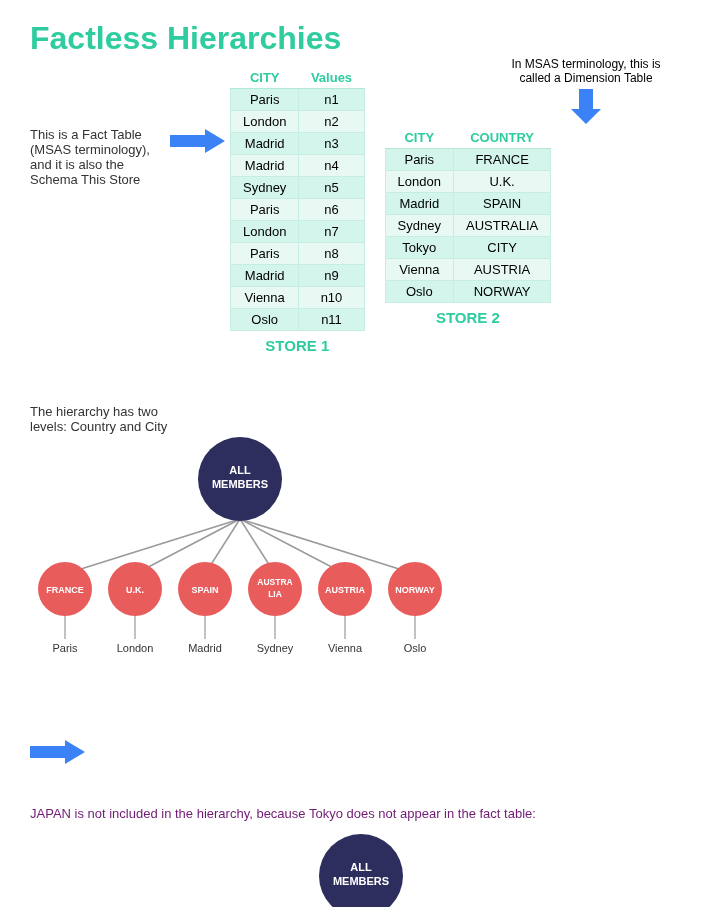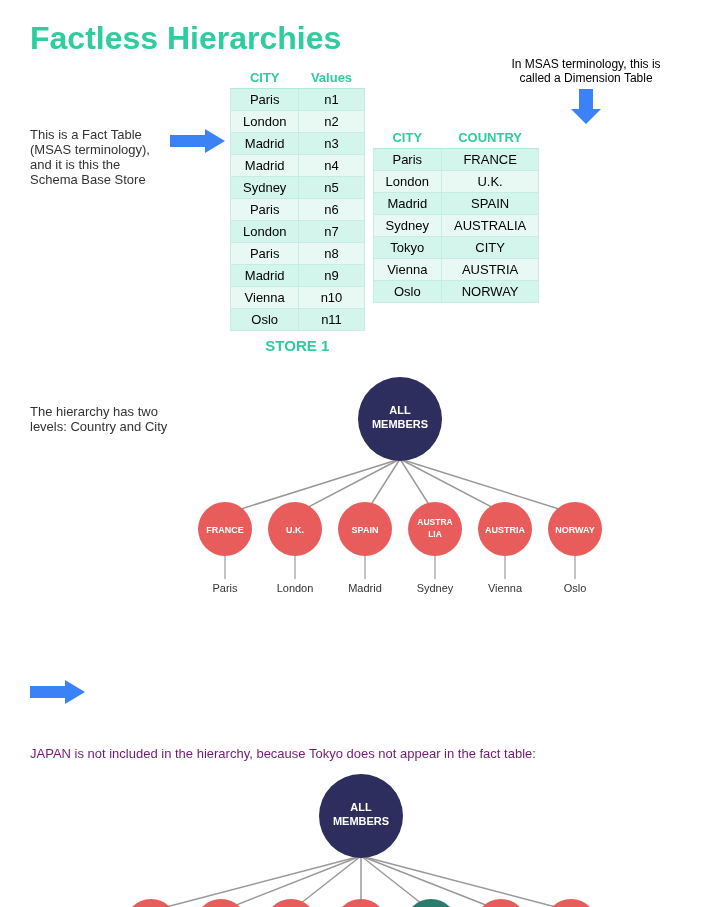--- a/index.html
+++ b/index.html
@@ -85,20 +85,21 @@
       font-size: 15px;
       margin-top: 6px;
     }
 
     
     .hierarchy-section {
       display: flex;
       margin-top: 20px;
       align-items: flex-start;
       position: relative;
+      flex-direction: column;
     }
 
     .hierarchy-label {
       font-size: 13px;
       color: #333;
       width: 160px;
       flex-shrink: 0;
       padding-top: 30px;
     }
 
@@ -109,41 +110,41 @@
   </style>
 </head>
 <body>
 
 <div class="page">
 
   <h1>Factless Hierarchies</h1>
 
   <div class="top-section">
 
-    <div class="fact-table-label">This is a Fact Table (MSAS terminology), and it is this the Schema Base Store</div>
+    <div class="fact-table-label">This is a Fact Table (MSAS terminology), and it is also the Schema This Store</div>
 
     <div class="arrow-right">
       <svg viewBox="0 0 55 28">
         <polygon points="0,8 35,8 35,2 55,14 35,26 35,20 0,20" fill="#3b82f6"></polygon>
       </svg>
     </div>
 
     <div style="position:relative; flex:1;">
 
       <div style="position:absolute; right:16px; top:-10px; width:180px; text-align:center; font-size:12px;">
         <span>In MSAS terminology, this is called a Dimension Table</span>
         
         <div style="display:flex; justify-content:center; margin-top:4px;">
           <svg width="30" height="35" viewBox="0 0 30 35">
             <polygon points="8,0 22,0 22,20 30,20 15,35 0,20 8,20" fill="#3b82f6"></polygon>
           </svg>
         </div>
       </div>
 
-      <div style="display:flex; gap:8px; align-items:flex-start;">
+      <div style="display:flex; gap:20px; align-items:flex-start;">
 
         <div>
           <table class="store-table">
             <thead>
               <tr>
                 <th>CITY</th>
                 <th>Values</th>
               </tr>
             </thead>
             <tbody id="store1-body">
@@ -228,20 +229,21 @@
                 <tr>
                   <td>Vienna</td>
                   <td>AUSTRIA</td>
                 </tr>
                 <tr>
                   <td>Oslo</td>
                   <td>NORWAY</td>
                 </tr>
               </tbody>
           </table>
+          <div class="store-label">STORE 2</div>
         </div>
 
       </div>
     </div>
   </div>
 
   <div class="hierarchy-section">
     <div class="hierarchy-label">The hierarchy has two levels: Country and City</div>
 
     <div style="flex:1; position:relative;">

